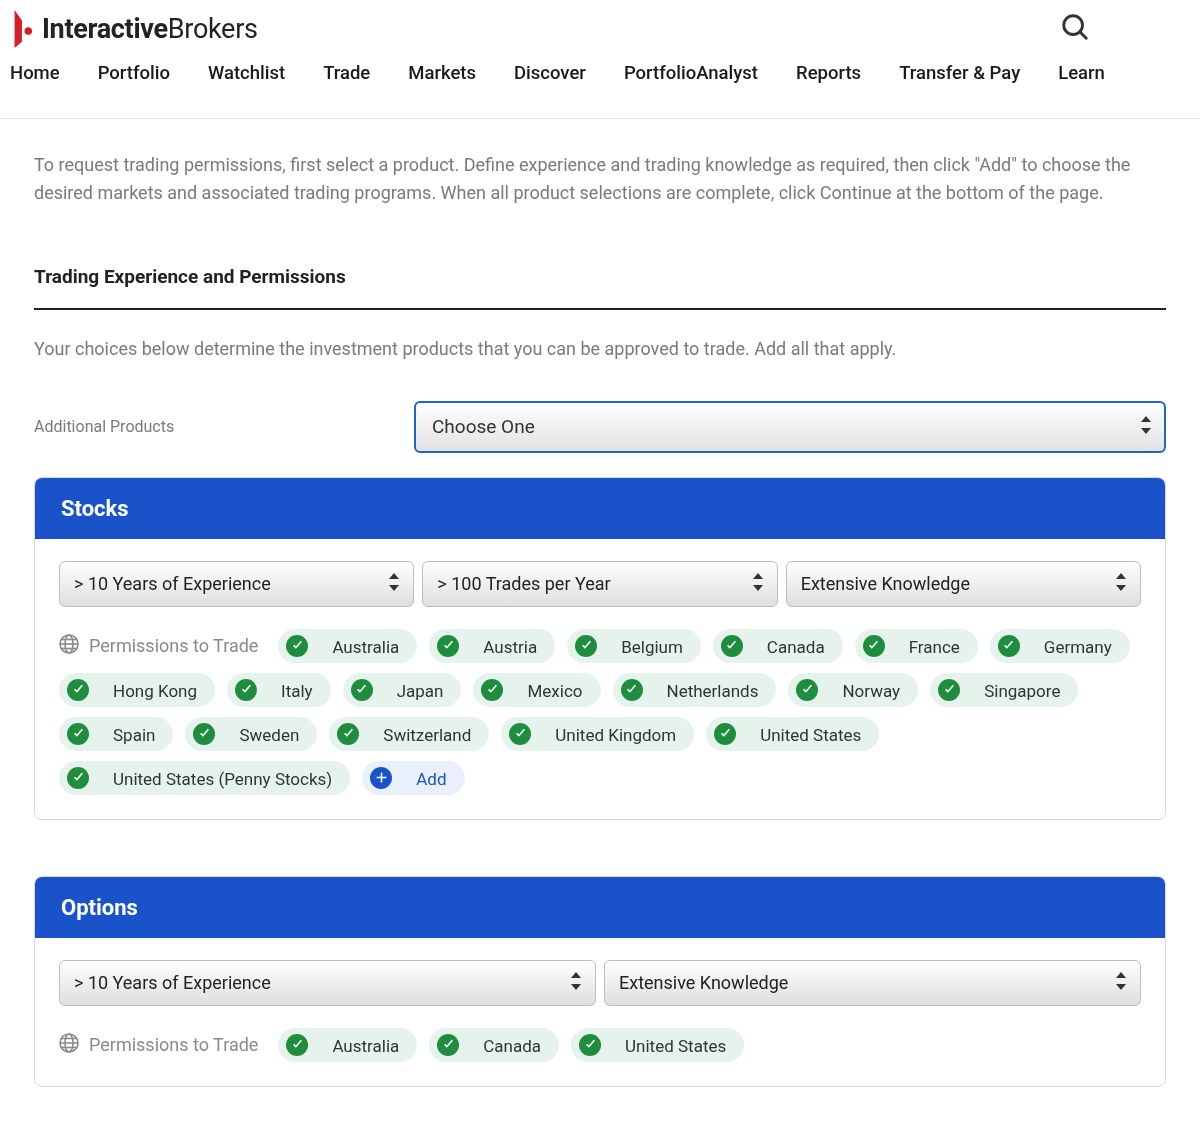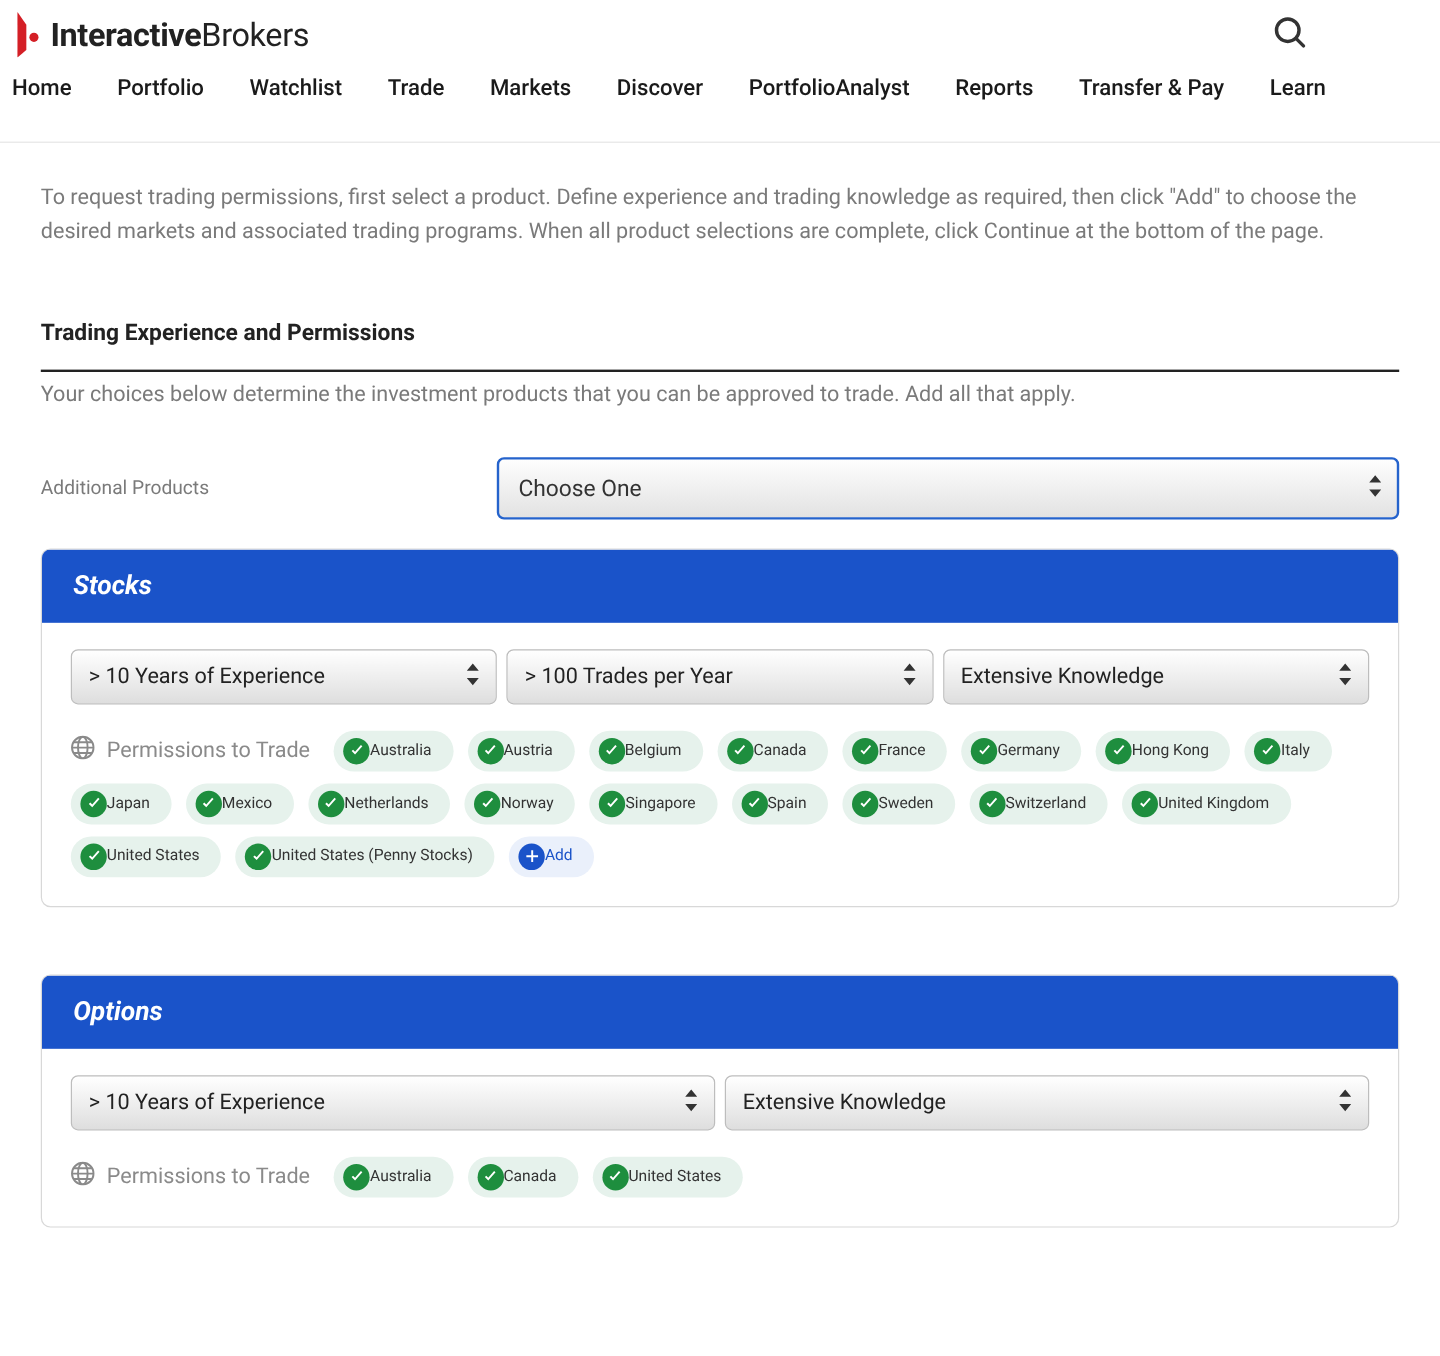--- a/index.html
+++ b/index.html
@@ -70,21 +70,21 @@
     .section-title {
       font-size: 19px;
       font-weight: 700;
       margin-top: 58px;
       padding-bottom: 20px;
       border-bottom: 2px solid #222;
     }
     .section-desc {
       font-size: 18px;
       color: #7a7a7a;
-      margin-top: 8px;
+      margin-top: 28px;
     }
     .additional-row {
       display: flex;
       align-items: center;
       margin-top: 42px;
       gap: 20px;
     }
     .additional-label {
       font-size: 16px;
       color: #7a7a7a;
@@ -123,21 +123,20 @@
       border-radius: 8px;
       overflow: hidden;
     }
     .panel + .panel { margin-top: 56px; }
     .panel-header {
       background: #1a53c9;
       color: #fff;
       font-size: 22px;
       font-weight: 700;
       padding: 18px 26px;
-      font-style: italic;
     }
     .panel-body {
       padding: 22px 24px 24px 24px;
     }
     .selects-row {
       display: flex;
       gap: 8px;
     }
     .mini-select {
       flex: 1;
@@ -168,26 +167,26 @@
       display: flex;
       align-items: center;
       gap: 10px;
       color: #8a8a8a;
       font-size: 18px;
       margin-right: 8px;
     }
     .perm-label svg { width: 20px; height: 20px; fill: #8a8a8a; }
     .chip {
       display: inline-flex;
-      align-items: center;
-      gap: 0;
+      align-items: flex-end;
+      gap: 24px;
       background: #e6f2ec;
       border-radius: 999px;
       padding: 6px 18px 6px 8px;
-      font-size: 13px;
+      font-size: 17px;
       color: #333;
       cursor: pointer;
     }
     .chip .check {
       width: 22px;
       height: 22px;
       border-radius: 50%;
       background: #1e8e3e;
       display: flex;
       align-items: center;

